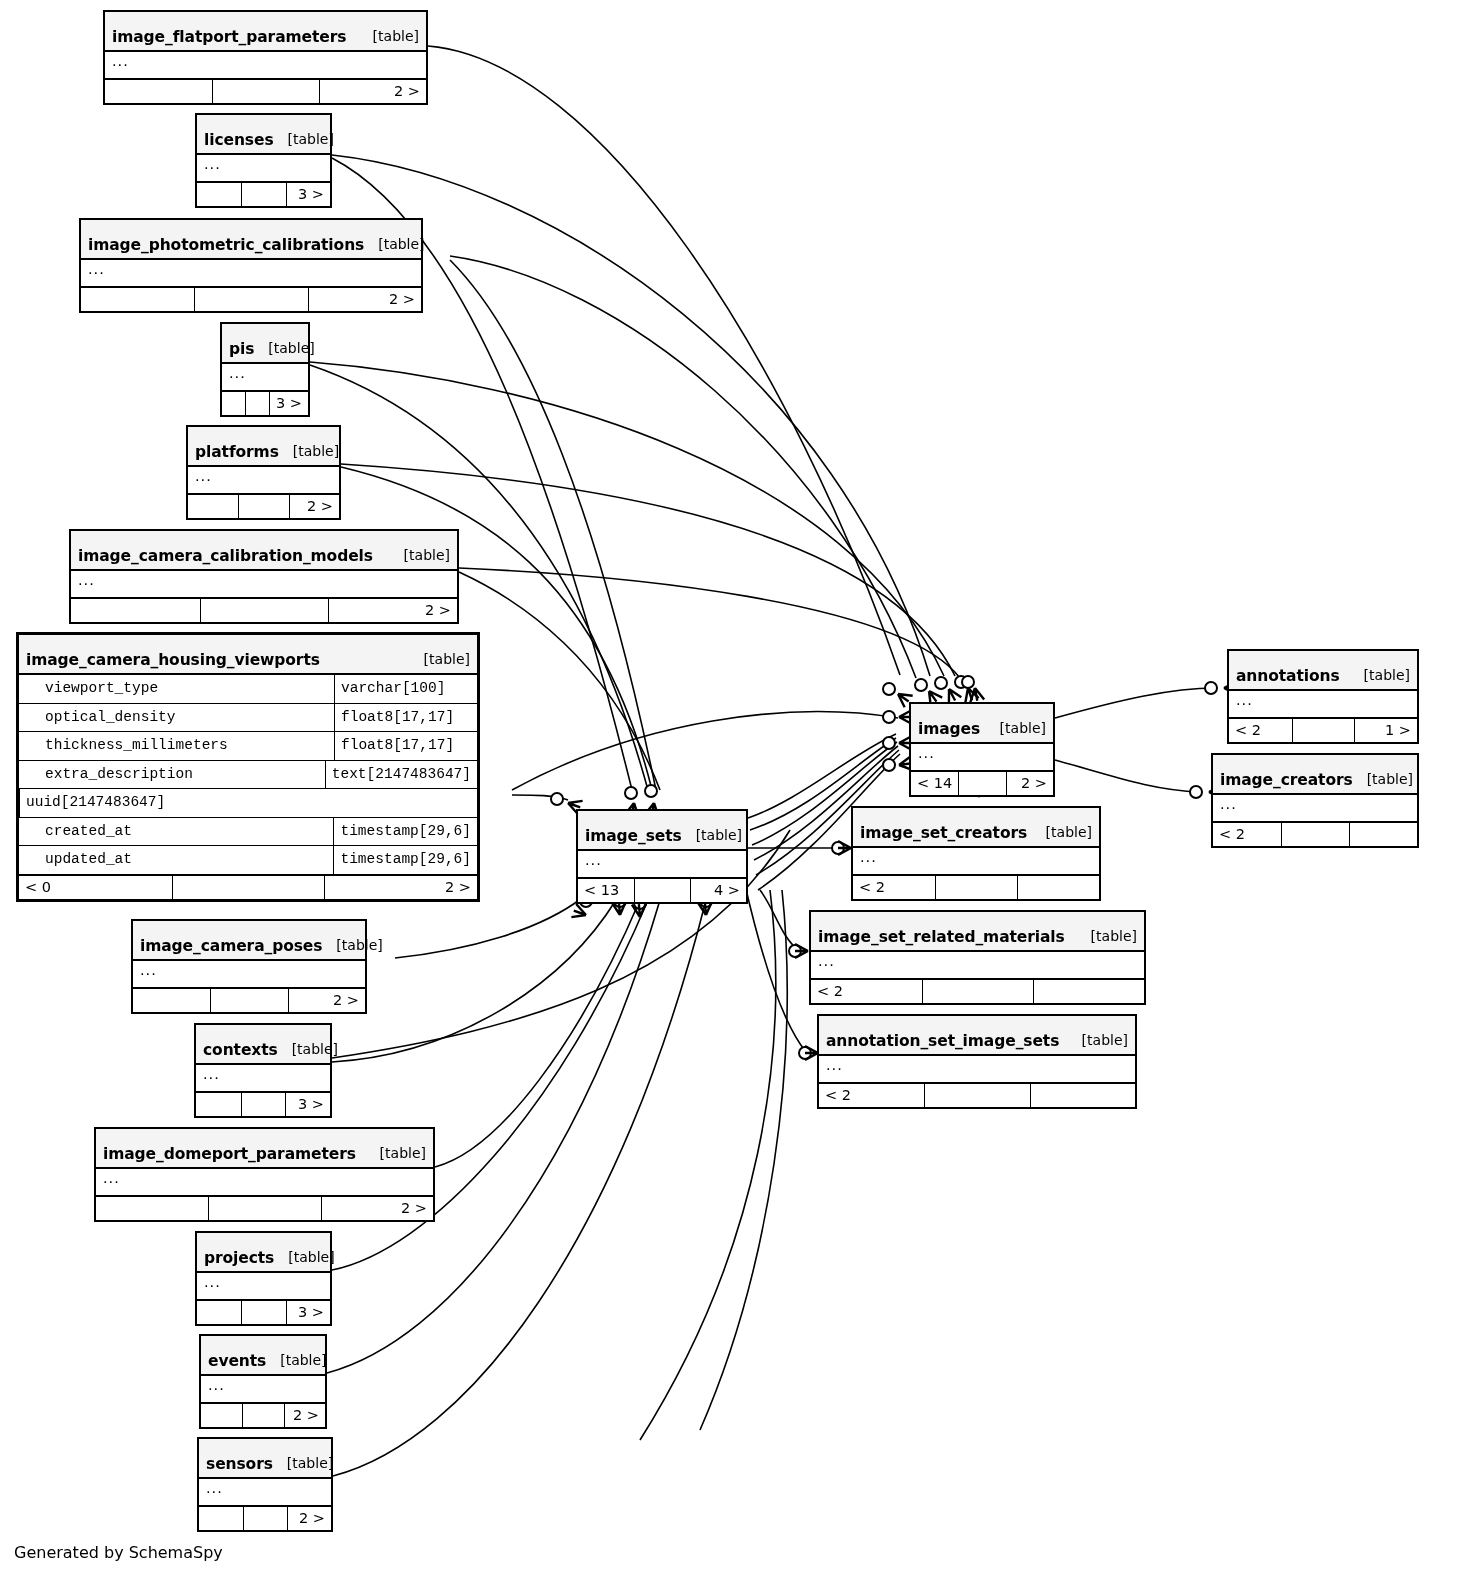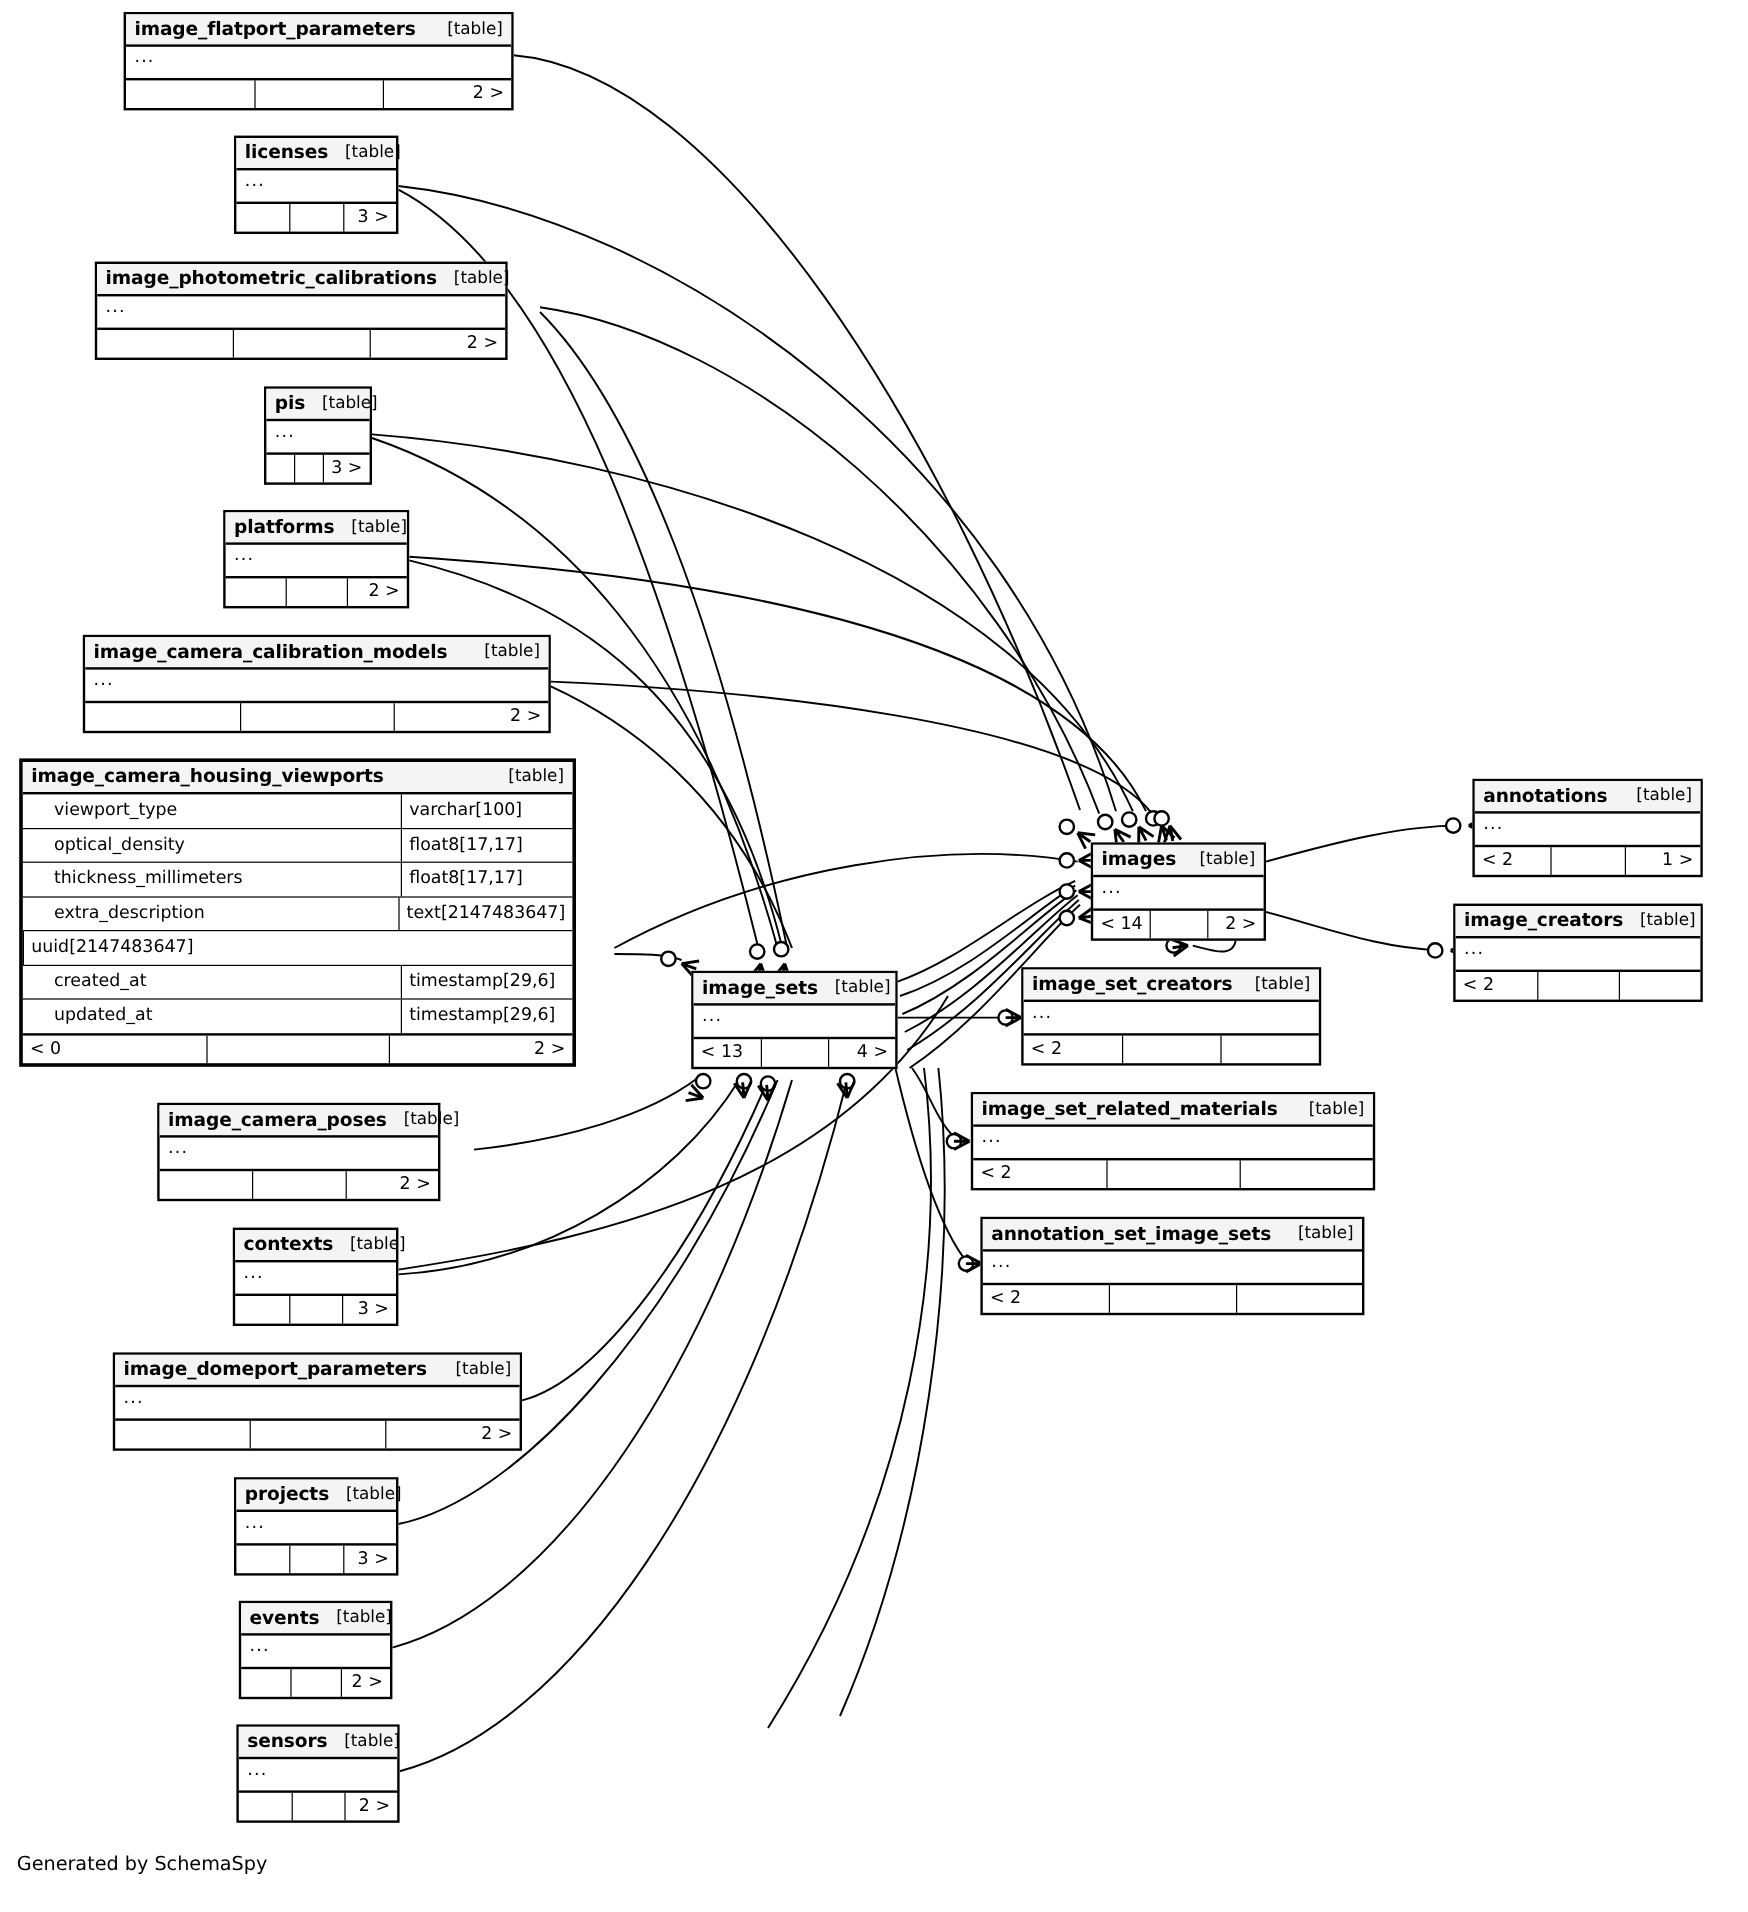--- a/index.html
+++ b/index.html
@@ -30,25 +30,25 @@
   .tbl {
     position: absolute;
     box-sizing: border-box;
     border: 2px solid #000000;
     background: #ffffff;
     z-index: 5;
   }
   .tbl.thick { border-width: 3px; }
   .tbl-head {
     display: flex;
-    align-items: center;
+    align-items: flex-start;
     justify-content: space-between;
     background: #f4f4f4;
     border-bottom: 2px solid #000000;
-    padding: 3px 7px 4px 7px;
+    padding: 16px 7px 4px 7px;
     white-space: nowrap;
   }
   .tbl-name {
     font-weight: bold;
     font-size: 15.5px;
     letter-spacing: -0.1px;
   }
   .tbl-tag {
     font-size: 14px;
     font-weight: normal;
@@ -62,20 +62,21 @@
     line-height: 1.1;
   }
   .tbl-body .dots { letter-spacing: 1px; }
   .cols {
     font-size: 14.5px;
   }
   .col-row {
     display: flex;
     border-bottom: 1px solid #000000;
     line-height: 1.0;
+    font-family: Liberation Mono, monospace;
   }
   .col-row:last-child { border-bottom: 2px solid #000000; align-items: center; }
   .col-name {
     flex: 1 1 auto;
     padding: 6px 6px 7px 26px;
     position: relative;
     white-space: nowrap;
   }
   .col-type {
     flex: 0 0 auto;

